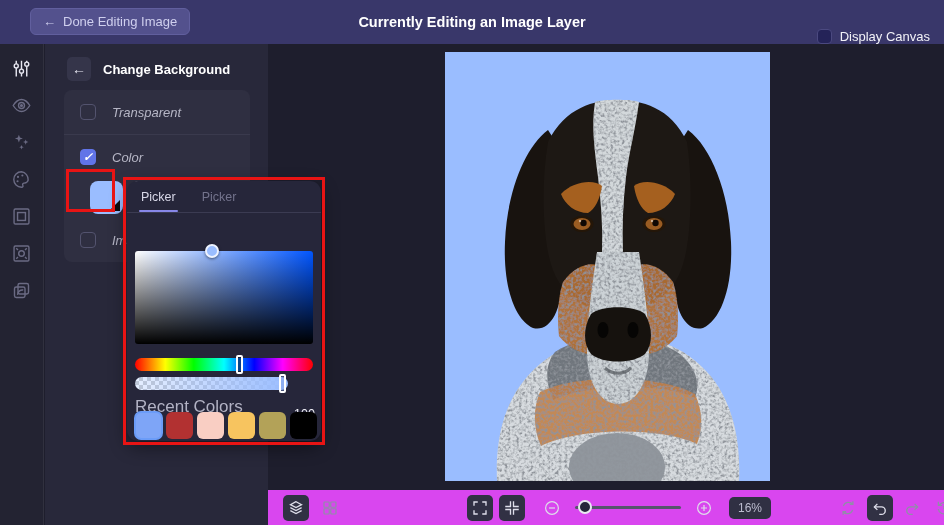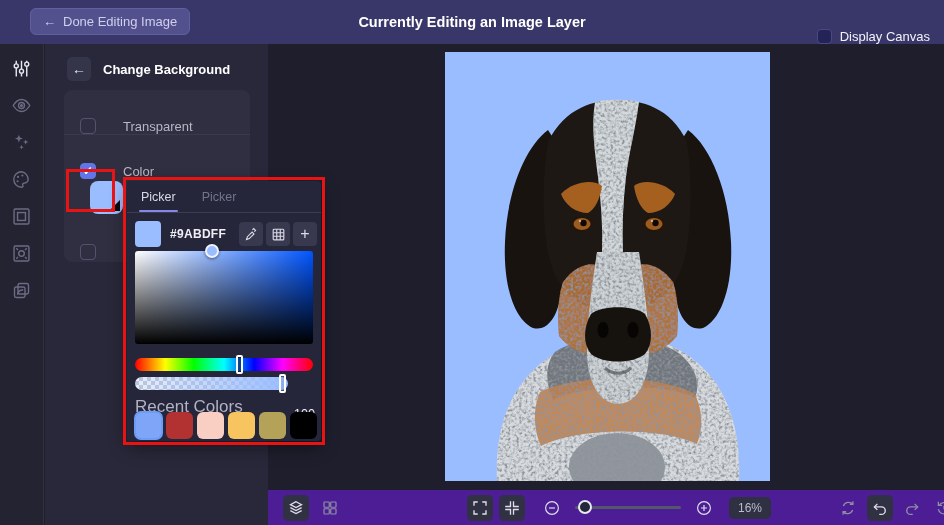--- a/index.html
+++ b/index.html
@@ -29,34 +29,34 @@
   .tool-btn { width:30px; height:24px; display:flex; align-items:center; justify-content:center; color:#6b6b84; cursor:pointer; background:none; border:none; }
   .tool-btn.active { color:#e8e8f2; }
   .tool-btn svg { width:21px; height:21px; }
 
   
   .panel { left:45px; top:44px; width:223px; height:481px; background:#28283a; }
   .panel-head { display:flex; align-items:center; gap:12px; padding:13px 0 0 22px; }
   .back-btn { width:24px; height:24px; background:#35354a; border:none; border-radius:5px; color:#e6e6f0; font-size:14px; cursor:pointer; display:flex; align-items:center; justify-content:center; }
   .panel-title { color:#ffffff; font-size:13px; font-weight:bold; }
   .card { position:absolute; left:19px; top:46px; width:186px; height:172px; background:#2f2f41; border-radius:8px; }
-  .opt-row { display:flex; align-items:flex-end; gap:27px; padding:0 0 0 16px; height:44px; color:#b6b6c5; font-size:13px; }
+  .opt-row { display:flex; align-items:center; gap:16px; padding:0 0 0 16px; height:44px; color:#b6b6c5; font-size:13px;font-style:italic; }
   .divider { height:1px; background:#3a3a4d; margin:0 0; }
   .swatch-row { display:flex; gap:8px; padding:2px 0 6px 26px; }
   .color-swatch { width:33px; height:33px; border-radius:8px; position:relative; }
   .corner-tri { position:absolute; right:3px; bottom:3px; width:0; height:0; border-left:11px solid transparent; border-bottom:11px solid #0b0b10; }
   .white-swatch { background:#f4f4f6; }
 
   
   .stage { left:268px; top:44px; width:676px; height:446px; background:#1e1e2d; }
   .canvas { position:absolute; left:177px; top:8px; width:325px; height:429px; overflow:hidden; }
   .canvas svg { display:block; }
 
   
-  .popup { left:127px; top:181px; width:194px; height:260px; background:#26263a; border-radius:4px; z-index:5; box-shadow:0 6px 18px rgba(0,0,0,.45); }
+  .popup { left:127px; top:181px; width:194px; height:260px; background:#26263a; border-radius:11px; z-index:5; box-shadow:0 6px 18px rgba(0,0,0,.45); }
   .tabs { display:flex; gap:26px; padding:9px 0 0 14px; height:32px; border-bottom:1px solid #3b3b52; }
   .tab { font-size:12.5px; color:#73738c; cursor:pointer; position:relative; padding-bottom:8px; }
   .tab.active { color:#d8d8e8; }
   .tab.active:after { content:""; position:absolute; left:-2px; right:-2px; bottom:0; height:2px; background:#8787e8; border-radius:2px; }
   .hex-row { position:absolute; left:8px; top:40px; right:4px; height:26px; display:flex; align-items:center; }
   .hex-preview { width:26px; height:26px; border-radius:4px; }
   .hex-text { margin-left:9px; font-size:12px; font-weight:bold; color:#eeeef6; letter-spacing:.3px; }
   .mini-btn { width:24px; height:24px; background:#38384f; border:none; border-radius:4px; color:#dcdce8; margin-left:3px; cursor:pointer; display:flex; align-items:center; justify-content:center; font-size:16px; }
   .mini-btn svg { width:15px; height:15px; }
   .sv-box { position:absolute; left:8px; top:70px; width:178px; height:93px; border-radius:3px;
@@ -76,21 +76,21 @@
   .recent-row { position:absolute; left:8px; top:231px; display:flex; gap:4px; }
   .recent-swatch { width:27px; height:27px; border-radius:6px; cursor:pointer; }
   .recent-swatch.selected { outline:2px solid #6b9cf8; outline-offset:-1px; }
 
   
   .annot { border:3px solid #e81414; z-index:6; pointer-events:none; }
   .annot.small { left:66px; top:169px; width:49px; height:43px; }
   .annot.big  { left:123px; top:177px; width:202px; height:268px; }
 
   
-  .toolbar { left:268px; top:490px; width:676px; height:35px; background:#4c1d95; display:flex; align-items:center; }
+  .toolbar { left:268px; top:490px; width:676px; height:35px; background:#d946ef; display:flex; align-items:center; }
   .tb-btn { width:26px; height:26px; border:none; border-radius:5px; background:transparent; color:#8f8fa6; display:flex; align-items:center; justify-content:center; cursor:pointer; flex:none; }
   .tb-btn svg { width:18px; height:18px; }
   .tb-btn.boxed { background:#31314466; background:#313144; color:#dedeea; }
   .tb-btn.bright { color:#dedeea; }
   .zoom-slider { position:relative; width:106px; height:3px; background:#55556b; border-radius:2px; margin:0 10px; flex:none; }
   .zoom-knob { position:absolute; left:3px; top:-6px; width:14px; height:14px; border-radius:50%; background:#26263a; border:2px solid #e8e8f0; }
   .zoom-pct { height:22px; padding:0 9px; background:#303043; border-radius:5px; color:#bdbdd0; font-size:12px; display:flex; align-items:center; margin-left:12px; flex:none; }
 </style>
 </head>
 <body>
@@ -239,38 +239,20 @@
         <path d="M160,316 C168,323 178,323 186,316" stroke="#3a3f44" stroke-width="3" fill="none" opacity=".6"></path>
       </svg>
     </div>
   </main>
 
   <div class="popup abs">
     <div class="tabs">
       <span class="tab active">Picker</span>
       <span class="tab">Picker</span>
     </div>
-    <div class="hex-row">
-      <div class="hex-preview" style="background-color: rgb(154, 189, 255);"></div>
-      <span class="hex-text">#9ABDFF</span>
-      <span style="flex:1"></span>
-      <button class="mini-btn">
-        <svg viewBox="0 0 24 24" fill="none" stroke="currentColor" stroke-width="1.8">
-          <path d="M4 20l1.5-4.5L13 8l3 3-7.5 7.5L4 20z"></path>
-            <path d="M13.5 4.5l2-2 3 3-2 2"></path>
-        </svg>
-      </button>
-      <button class="mini-btn">
-        <svg viewBox="0 0 24 24" fill="none" stroke="currentColor" stroke-width="1.8">
-          <rect x="3.5" y="3.5" width="17" height="17" rx="1.5"></rect>
-          <path d="M3.5 9.2h17M3.5 14.8h17M9.2 3.5v17M14.8 3.5v17"></path>
-        </svg>
-      </button>
-      <button class="mini-btn">+</button>
-    </div>
     <div class="sv-box">
       <div class="sv-handle"></div>
     </div>
     <div class="hue-track">
       <div class="hue-handle"></div>
     </div>
     <div class="alpha-track">
       <div class="alpha-handle"></div>
     </div>
     <span class="alpha-value">100</span>

